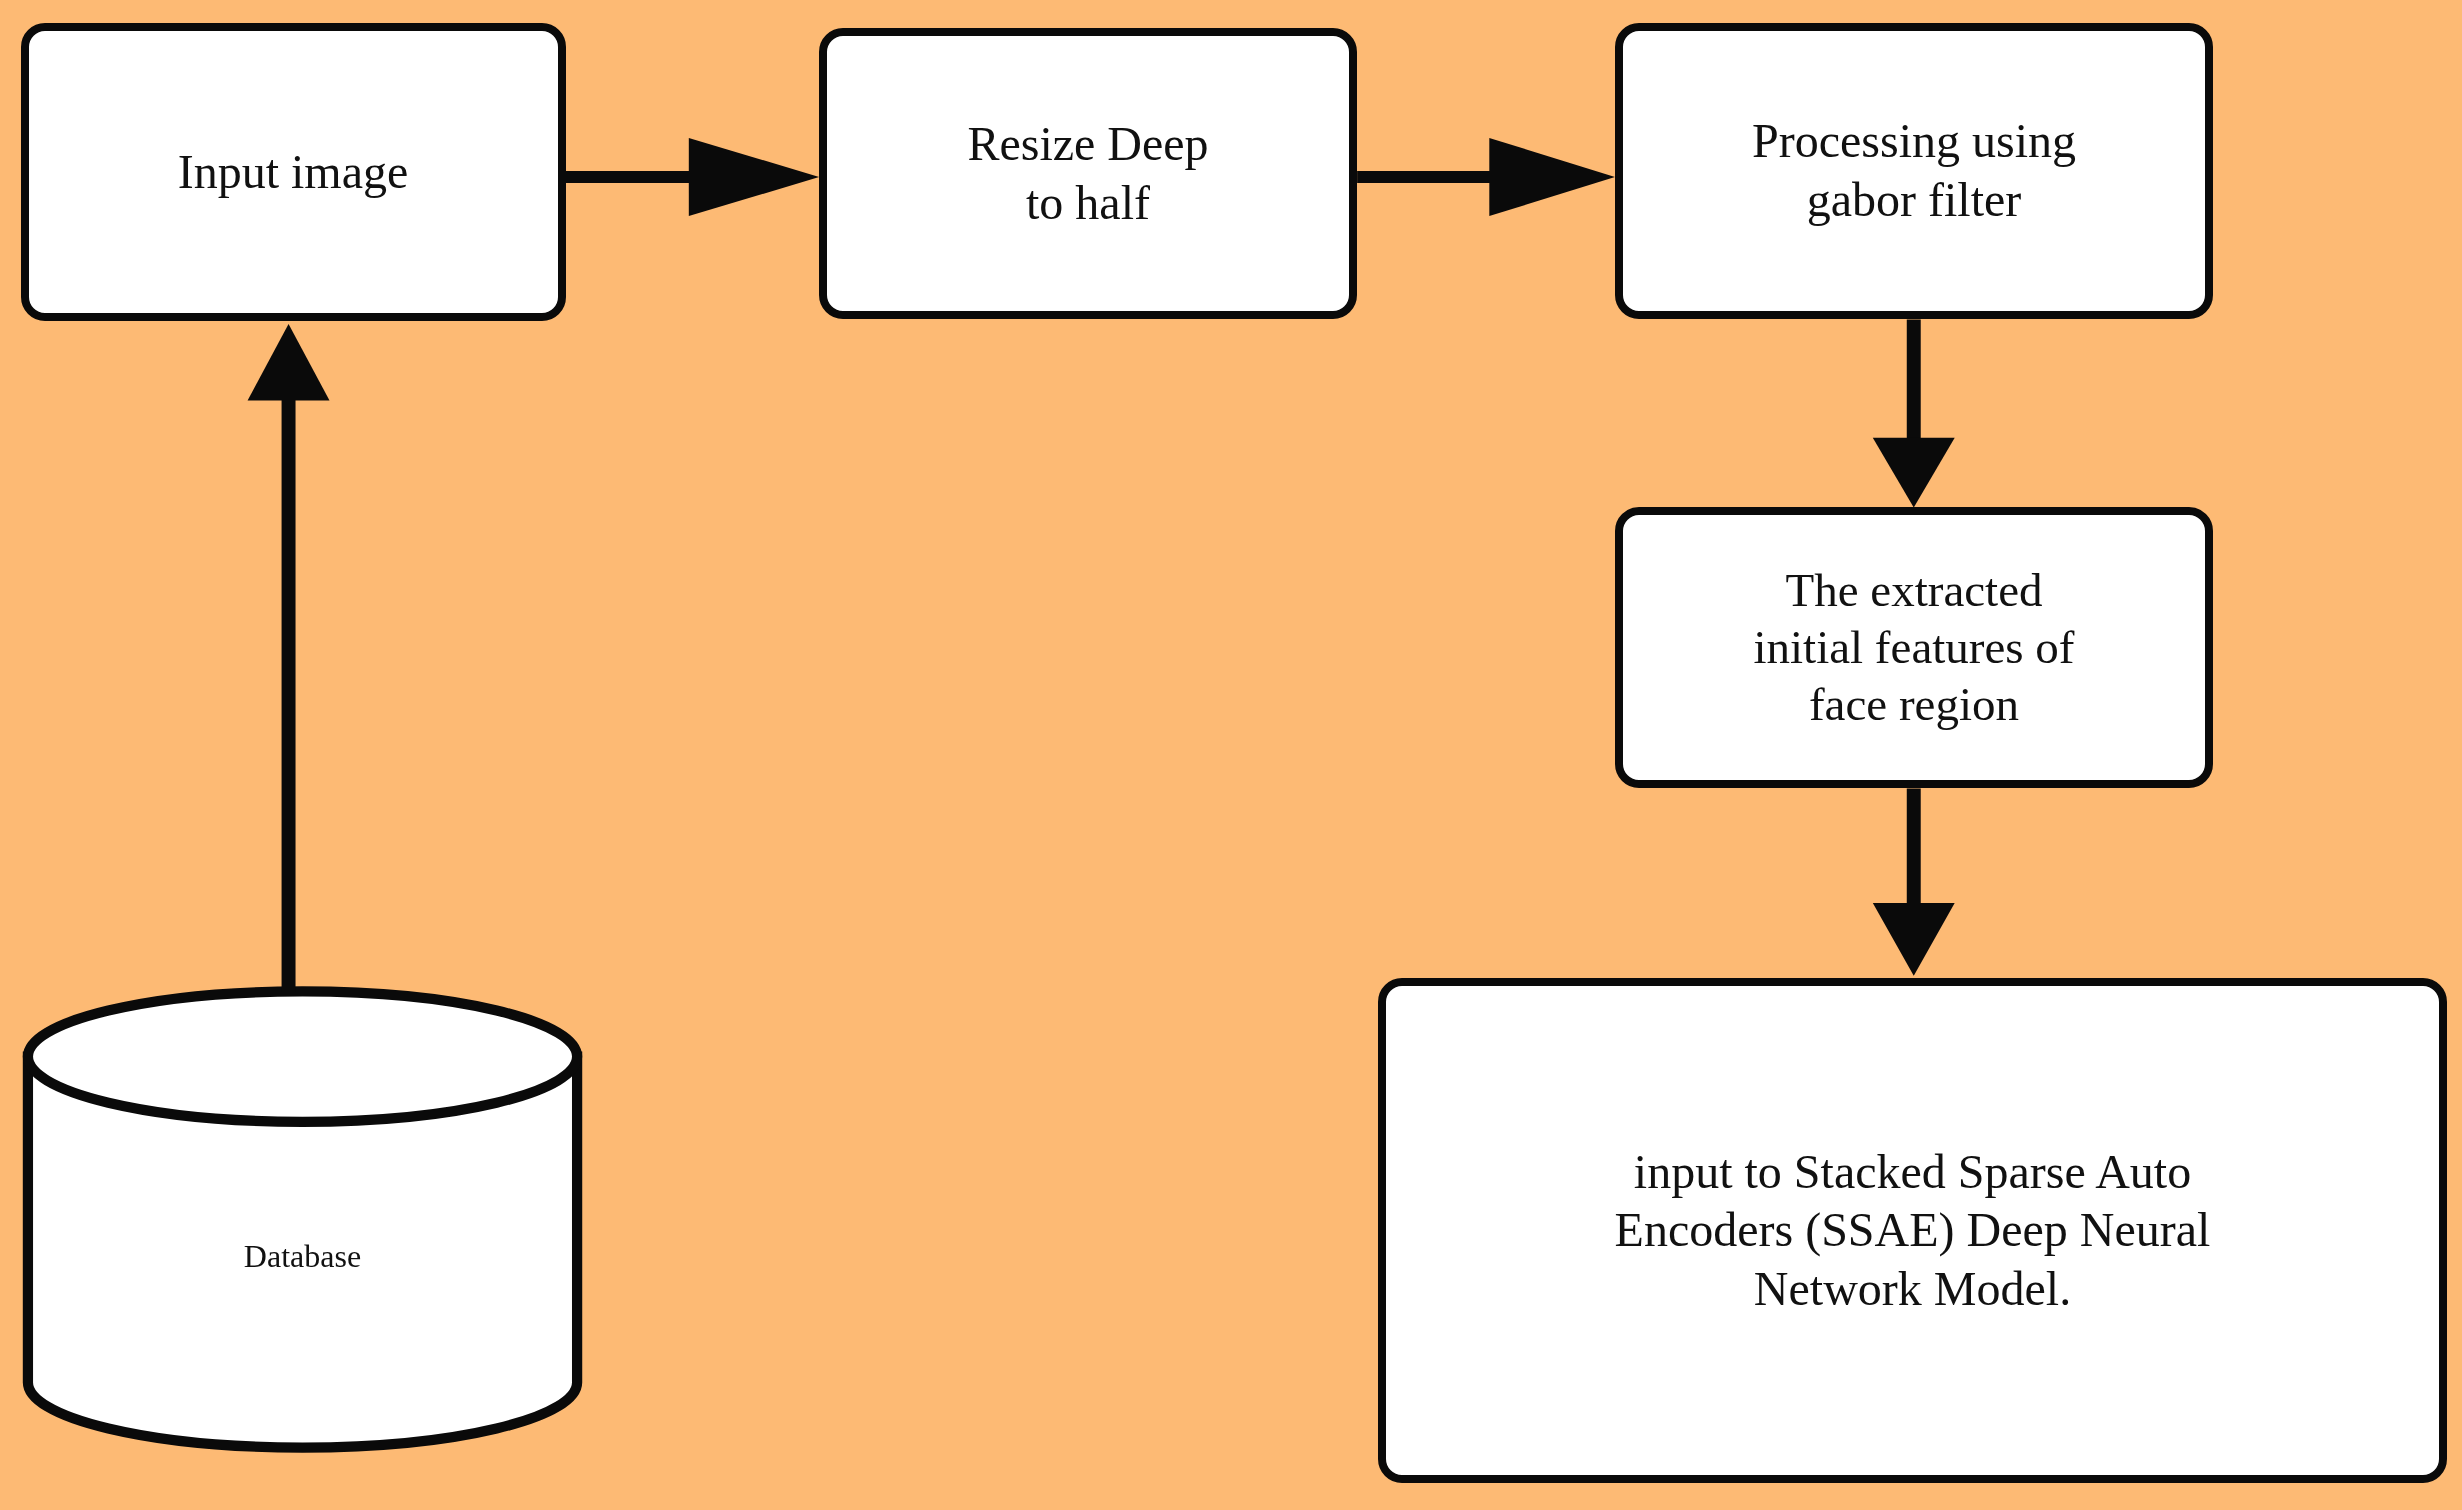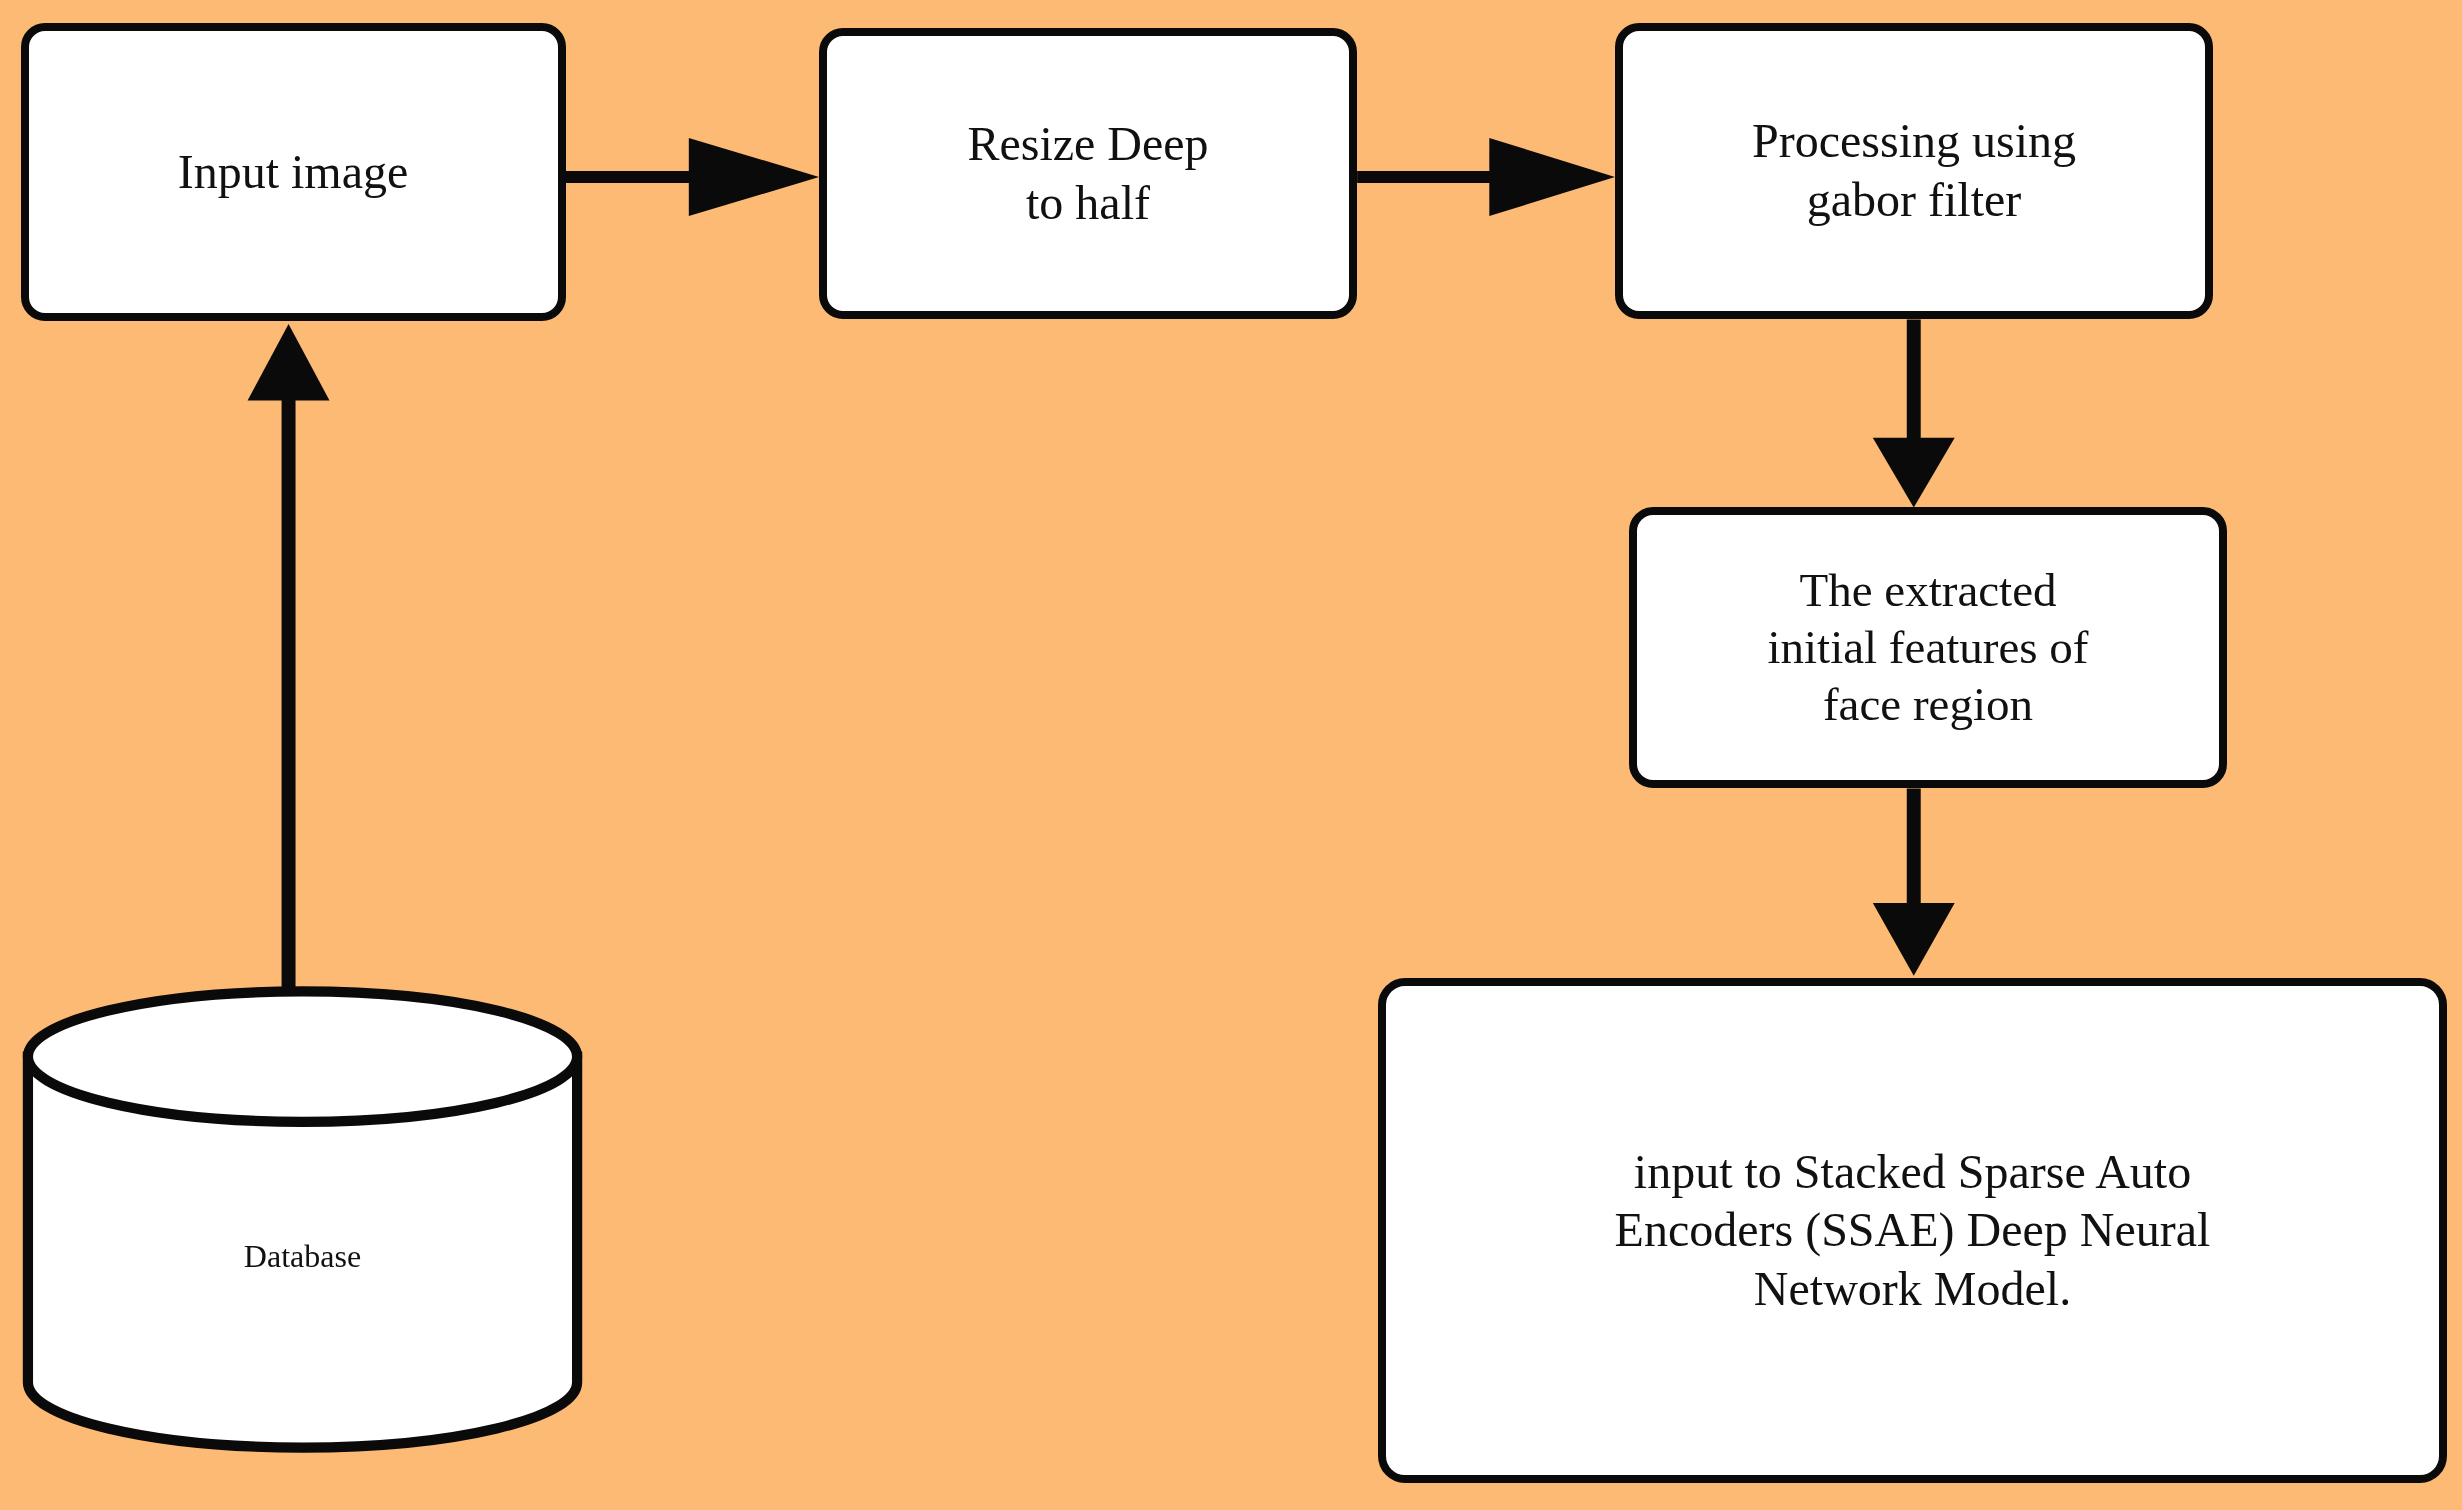--- a/index.html
+++ b/index.html
@@ -31,22 +31,22 @@
   }
   .node .label {
     display: block;
     width: 100%;
     padding: 0 17px;
     white-space: pre-line;
   }
   #node-input-image { left: 20.5px;   top: 23px;   width: 545px;  height: 298px; font-size: 48px; }
   #node-resize      { left: 819px;  top: 28px;   width: 538px;  height: 291px; font-size: 48px; }
   #node-gabor       { left: 1615px; top: 23px;   width: 598px;  height: 296px; font-size: 48px; }
-  #node-features    { left: 1615px; top: 507px;  width: 598px;  height: 281px; font-size: 47px; margin-left: 14px; }
-  #node-ssae        { left: 1378px; top: 978px; width: 1069px; height: 505px; font-size: 48px; border-radius: 27px; }
+  #node-features    { left: 1615px; top: 507px;  width: 598px;  height: 281px; font-size: 47px; }
+  #node-ssae        { left: 1378px; top: 978px; width: 1069px; height: 505px; font-size: 48px; }
   #node-ssae .label { padding: 0 39px; }
 
   
   #vectors {
     position: absolute;
     left: 0; top: 0;
     width: 2462px;
     height: 1511px;
     pointer-events: none;
   }

